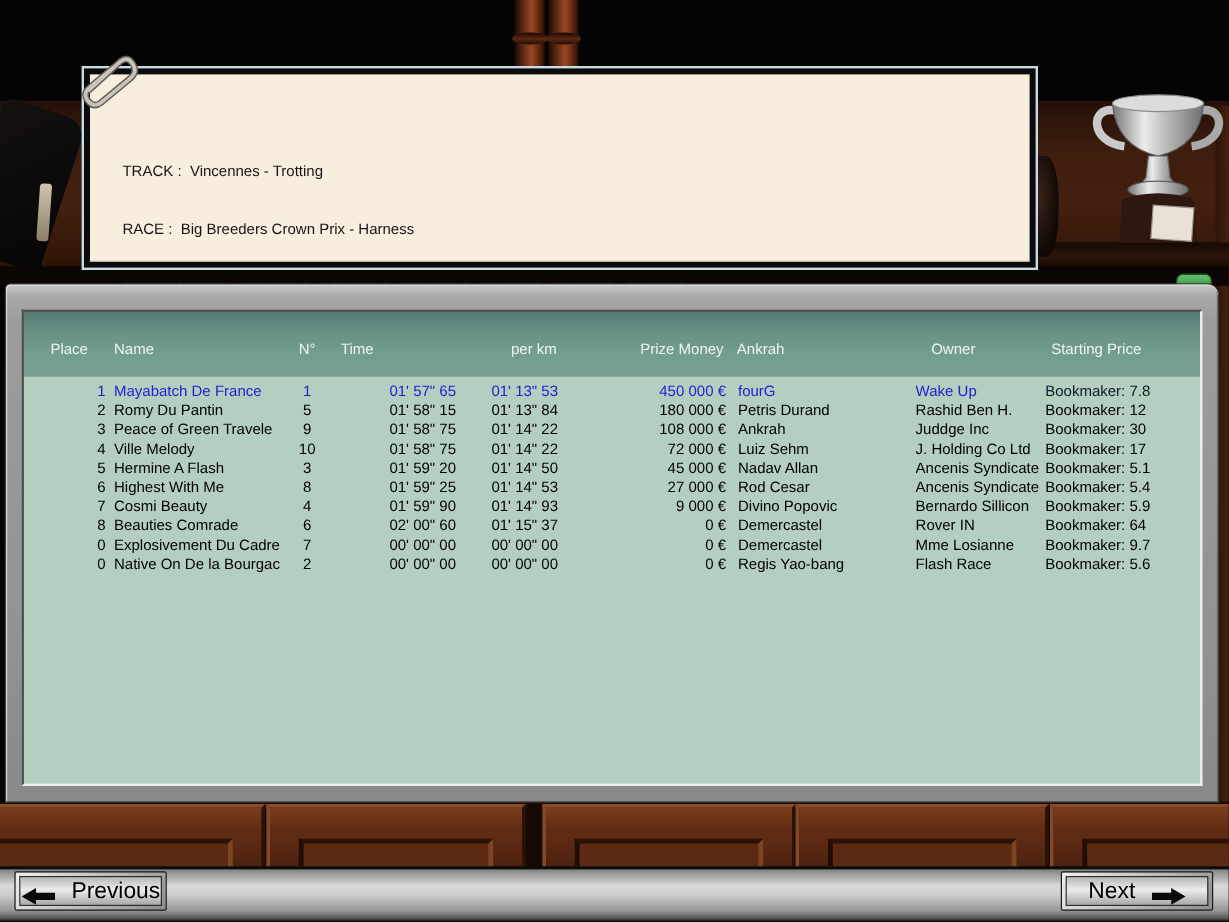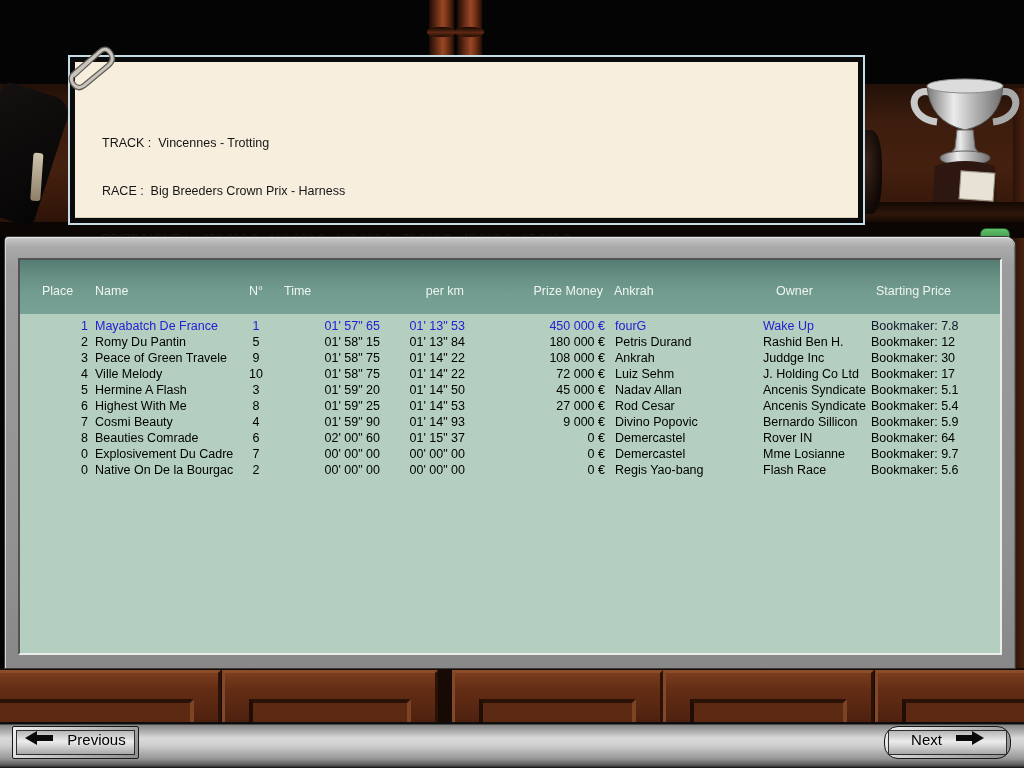--- a/index.html
+++ b/index.html
@@ -83,23 +83,23 @@
   .row.hl{color:#2121d2;}
   .row.hl .c-price{color:#0f172a;}
   
   .bottom-bar{position:absolute;left:0;top:722px;width:1024px;height:46px;
     background:linear-gradient(180deg,#0d0d0d 0,#0d0d0d 2px,#858585 3px,#d9d9d9 35%,#cdcdcd 52%,#969696 80%,#565656 94%,#101010 100%);}
   .metal-btn{position:absolute;top:4px;width:127px;height:33px;box-sizing:border-box;
     border:1px solid #181818;border-radius:2px;padding:3px;cursor:pointer;
     background:linear-gradient(135deg,#f0f0f0,#b9b9b9 55%,#8d8d8d);}
   .btn-inner{width:100%;height:100%;box-sizing:border-box;border:1px solid #2e2e2e;
     background:linear-gradient(180deg,#b6b6b6 0%,#ececec 45%,#dcdcdc 60%,#a7a7a7 100%);
-    display:flex;align-items:flex-start;justify-content:center;gap:14px;
-    font-size:15px;color:#000;}
-  .btn-prev{left:12px;} .btn-next{left:884px;border-radius:14px;}
+    display:flex;align-items:flex-end;justify-content:center;gap:14px;
+    font-size:19px;color:#000;}
+  .btn-prev{left:12px;} .btn-next{left:884px;}
   .arrow-svg{display:block;}
   
   .trophy{position:absolute;left:905px;top:56px;z-index:2;}
 </style>
 </head>
 <body>
 
 <div class="wood-wall"></div>
 <div class="right-sliver"></div>
 <div class="gap-strip"></div>

